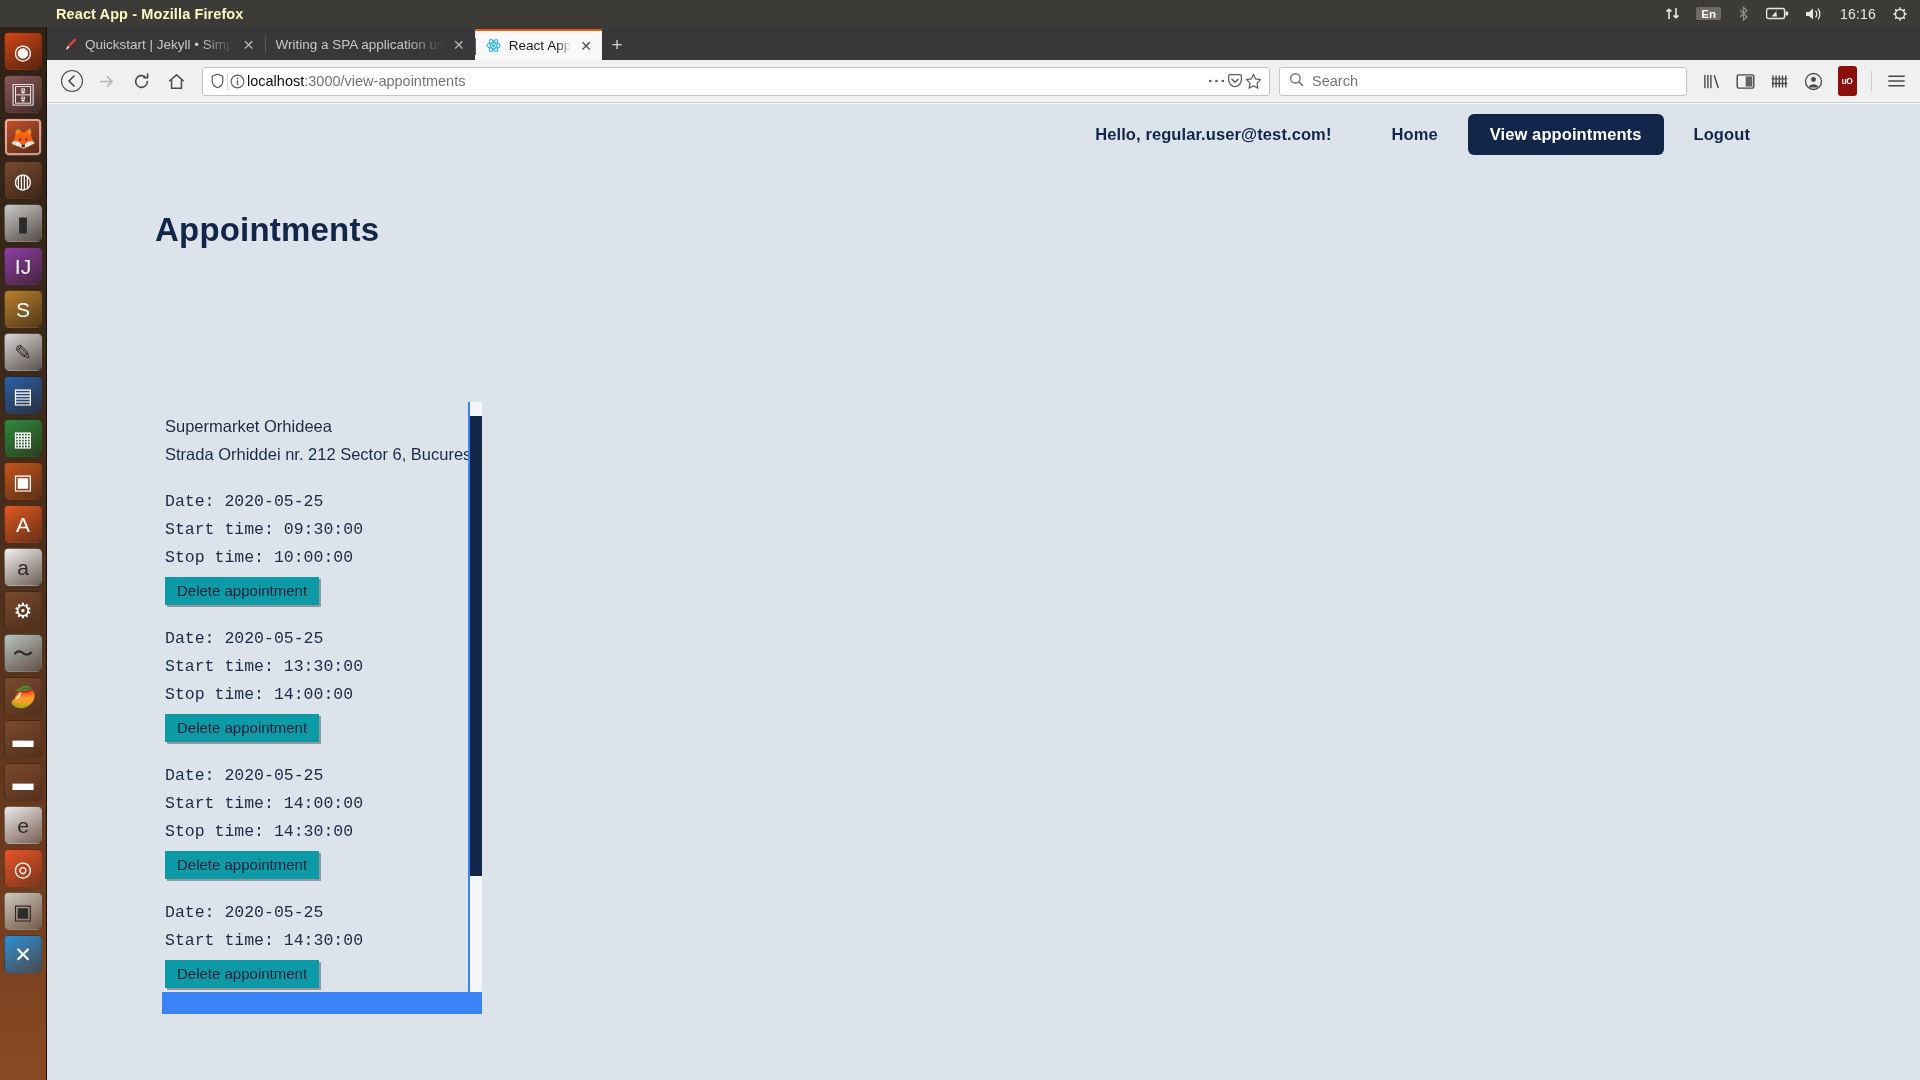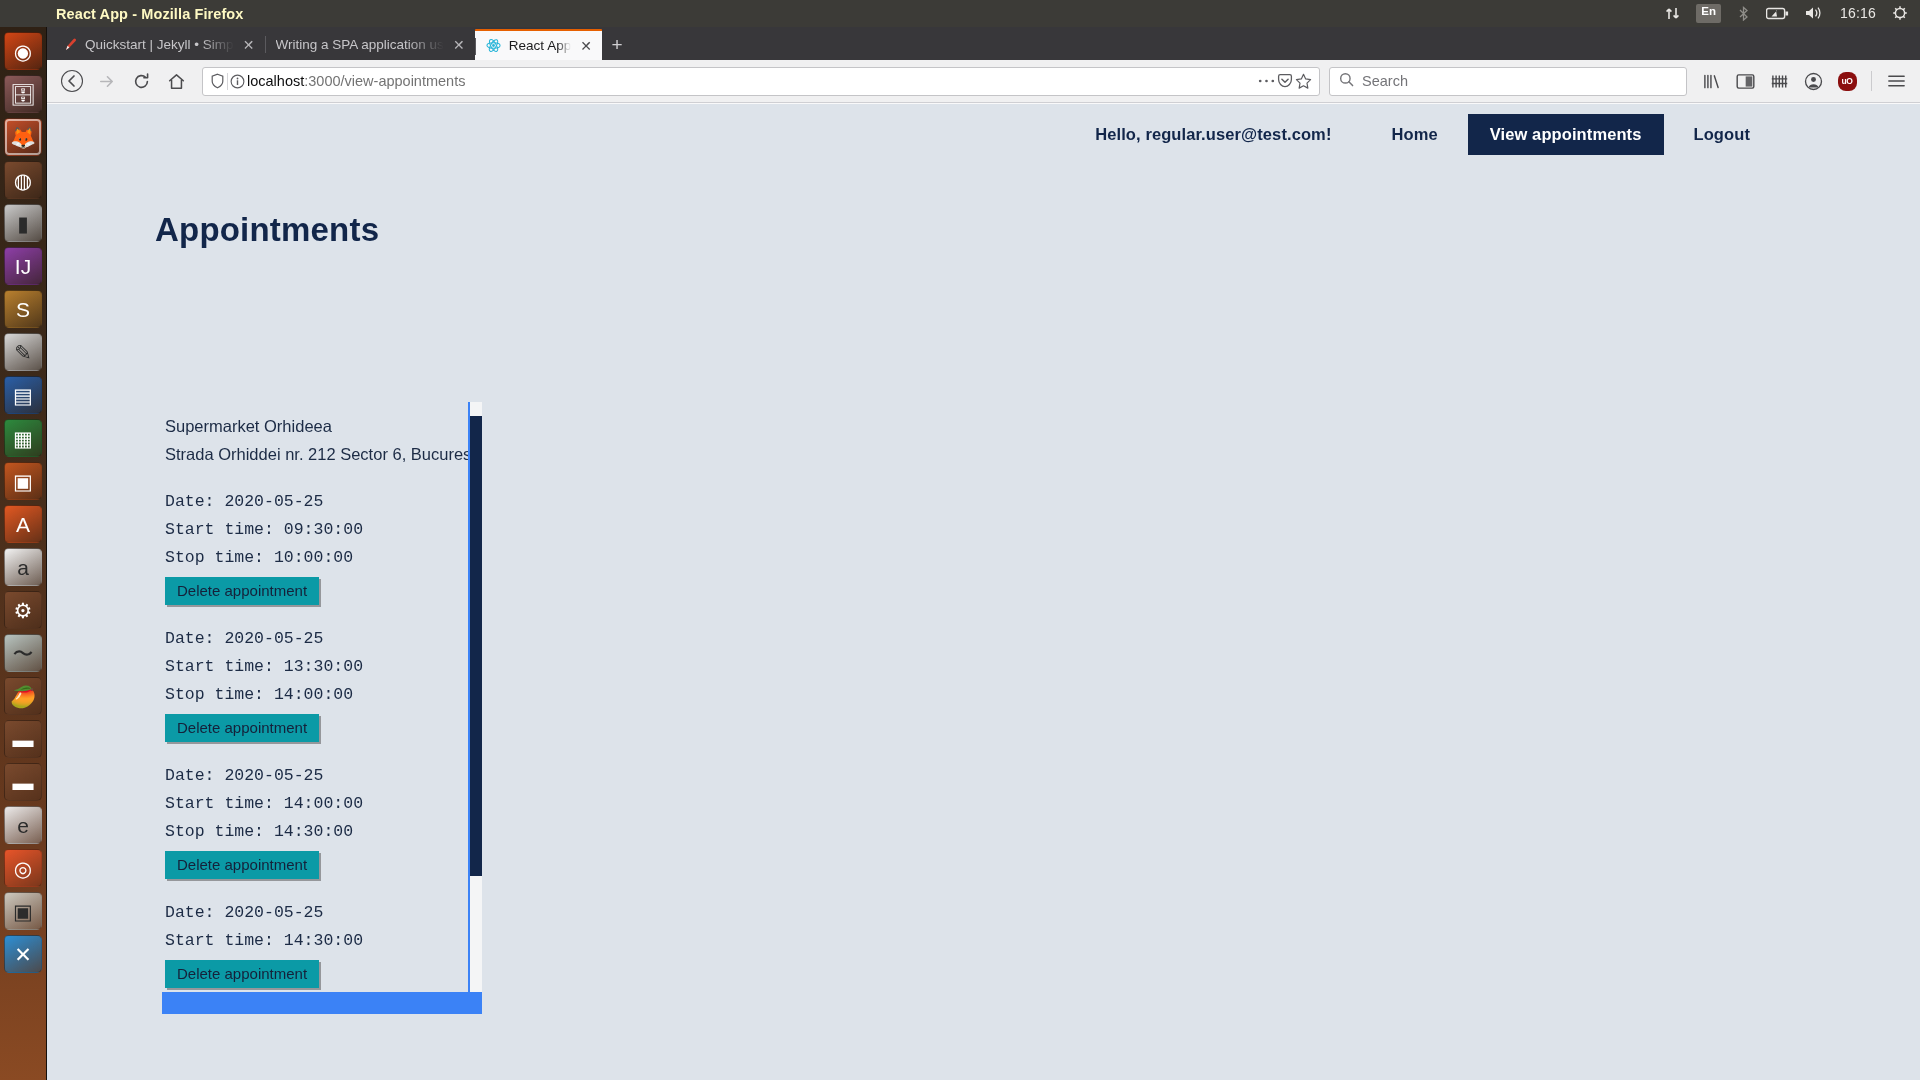--- a/index.html
+++ b/index.html
@@ -22,21 +22,21 @@
     margin-left:56px; font-weight:bold; font-size:14.5px; color:#fef9c3;
     letter-spacing:0.1px;
   }
   #panel-tray{
     margin-left:auto; display:flex; align-items:center; gap:16px;
     padding-right:12px; color:#e8e6e3;
   }
   .tray-ico{ display:flex; align-items:center; justify-content:center; }
   #tray-lang{
     background:#6e6b66; color:#ffffff; font-size:11.5px; font-weight:bold;
-    padding:1px 5px 6px 5px; border-radius:2px; line-height:1.1;
+    padding:1px 5px 0 5px; border-radius:2px; line-height:1.1;
   }
   #tray-clock{ font-size:14px; color:#e8e6e3; letter-spacing:0.2px; }
 
   
   #launcher{
     position:absolute; top:27px; left:0; width:47px; height:1053px;
     background:linear-gradient(to bottom,#2f2115 0%,#3d2a1a 35%,#6b3a1e 78%,#8a4a23 100%);
     border-right:1px solid #15100c;
     overflow:hidden;
   }
@@ -104,49 +104,49 @@
     border:1px solid #c4c4c7; border-radius:3px;
     display:flex; align-items:center; padding:0 7px; gap:2px;
     font-size:14.5px; color:#0c0c0d; min-width:0;
   }
   #urlbar .sep{ width:1px; height:17px; background:#d6d6d9; }
   #urlbar .urlwrap{ flex:1 1 auto; white-space:nowrap; overflow:hidden; }
   #urlbar .host{ color:#0c0c0d; }
   #urlbar .rest{ color:#737373; }
   .url-ico{ color:#5c5c60; font-size:14px; display:flex; align-items:center; }
   #searchbar{
-    width:358px; height:29px; background:#ffffff; border:1px solid #c4c4c7;
+    width:408px; height:29px; background:#ffffff; border:1px solid #c4c4c7;
     border-radius:3px; display:flex; align-items:center; gap:8px;
     padding:0 9px; font-size:14.5px; color:#747478;
   }
   #toolbar-right{ display:flex; align-items:center; gap:2px; margin-left:6px; }
   .tbico{ width:32px; height:31px; display:flex; align-items:center;
     justify-content:center; color:#4a4a4d; }
   #tb-divider{ width:1px; height:20px; background:#cbcbce; margin:0 6px; }
   #ublock{
-    width:19px; height:19px; background:#8b0f0f; border-radius:8px;
+    width:19px; height:30px; background:#8b0f0f; border-radius:3px;
     color:#fff; font-size:8.5px; font-weight:bold; display:flex;
     align-items:center; justify-content:center; letter-spacing:-.3px;
   }
 
   
   #content{
     position:absolute; top:77px; left:0; right:0; bottom:0;
     background:#dde3ea; overflow:hidden;
   }
   #appnav{
     height:60px; display:flex; align-items:center; justify-content:flex-end;
     padding-right:148px; gap:8px;
   }
   .navlink{
     font-size:16.5px; font-weight:bold; color:#12264a;
     padding:11px 22px; white-space:nowrap; letter-spacing:.1px;
   }
   #nav-greeting{ padding-right:30px; }
-  #nav-view.active{ background:#12264a; color:#ffffff; }
+  #nav-view.active{ background:#12264a; color:#ffffff;border-radius:6px; }
 
   #page-title{
     font-size:33px; font-weight:bold; color:#12264a;
     margin:47px 0 0 108px; letter-spacing:.2px;
   }
 
   
   #card{
     position:absolute; top:298px; left:115px; width:320px; height:612px;
     background:#3b82f6; overflow:hidden;

